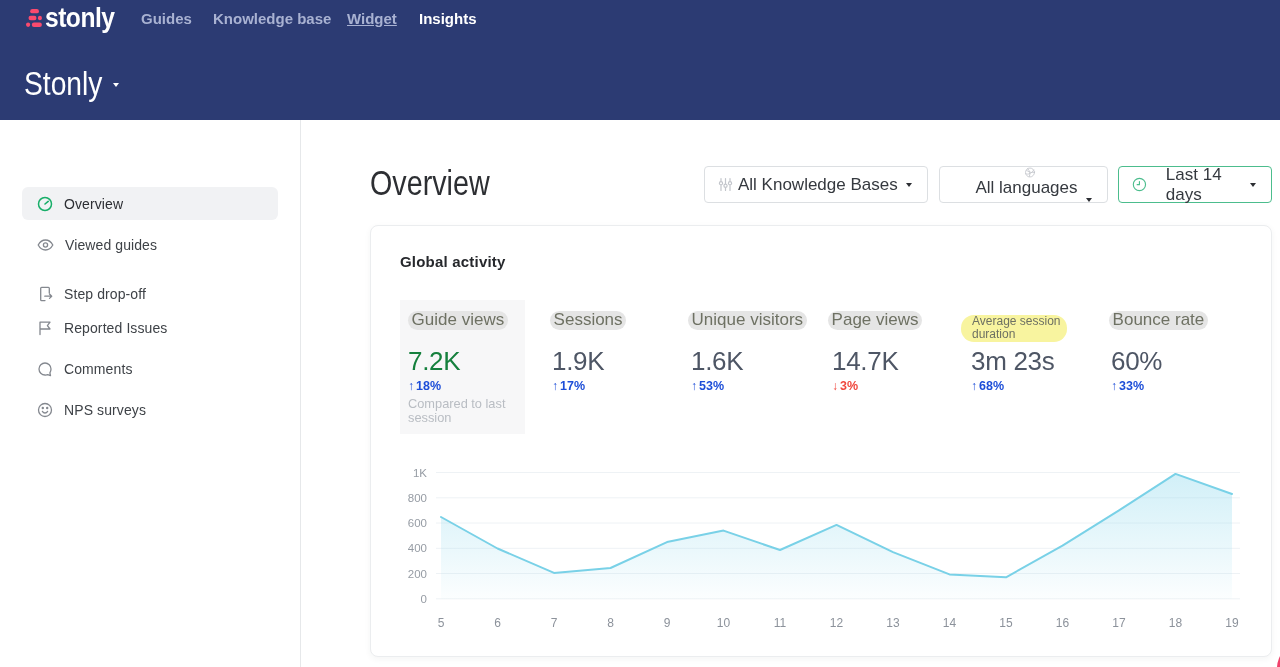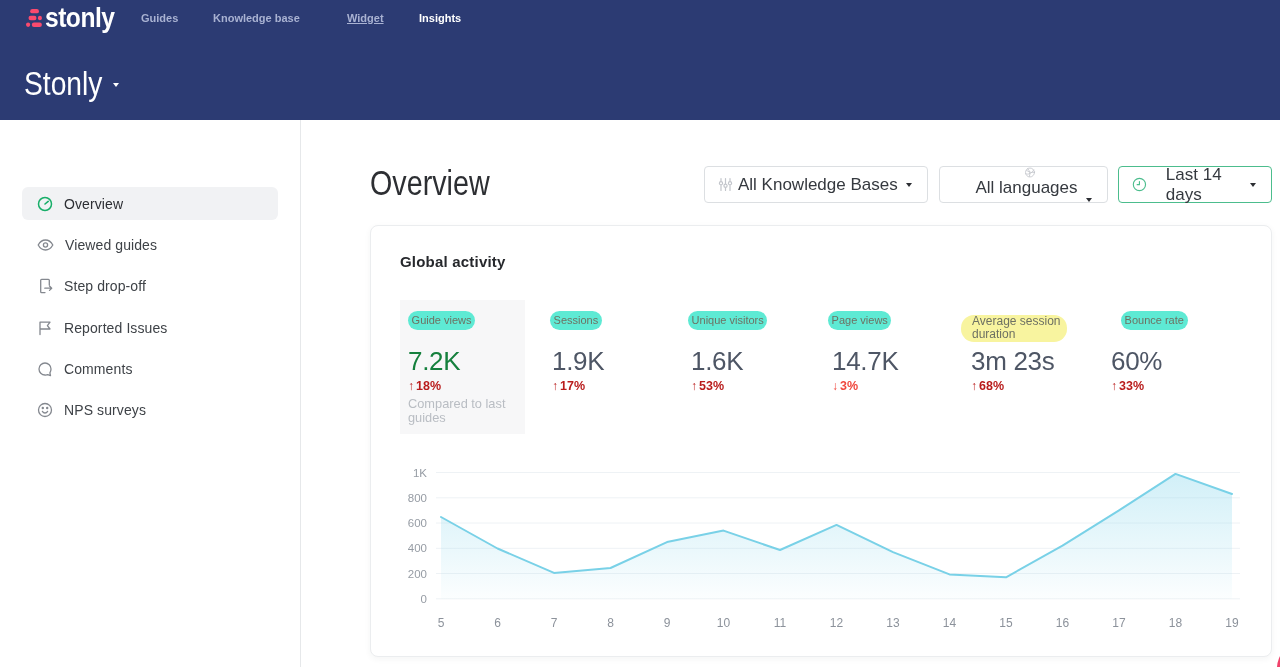--- a/index.html
+++ b/index.html
@@ -3,21 +3,21 @@
 <meta charset="utf-8">
 <style>
 * { margin:0; padding:0; box-sizing:border-box; }
 html,body { width:1280px; height:667px; overflow:hidden; font-family:"Liberation Sans", sans-serif; background:#fff; }
 #page { position:relative; width:1044px; height:667px; }
 
 
 #header { position:absolute; left:0; top:0; width:1280px; height:120px; background:#2c3b73; }
 #logoicon { position:absolute; left:25.5px; top:9.4px; }
 #logoword { position:absolute; left:45px; top:3.5px; color:#fff; font-size:28px; font-weight:700; letter-spacing:-0.6px; line-height:28px; transform:scaleX(0.88); transform-origin:left top; }
-.navitem { position:absolute; top:10.5px; line-height:15px; color:#a9b2d2; font-size:11px; font-weight:700; }
+.navitem { position:absolute; top:10.5px; line-height:15px; color:#a9b2d2; font-size:15px; font-weight:700; }
 .navitem.active { color:#fff; }
 #space-title { position:absolute; left:24px; top:66px; color:#fff; font-size:34px; font-weight:400; line-height:34px; transform:scaleX(0.83); transform-origin:left top; }
 #title-caret { position:absolute; left:112.5px; top:83px; width:0; height:0; border-left:3.8px solid transparent; border-right:3.8px solid transparent; border-top:4.8px solid #fff; }
 
 
 #sidebar { position:absolute; left:0; top:120px; width:301px; height:547px; background:#fff; border-right:1px solid #e6e8ea; }
 #side-label { position:absolute; left:24px; top:36px; font-size:12px; font-weight:700; letter-spacing:0.6px; color:#8d9199;margin-top:46px; }
 .mitem { position:absolute; left:22px; width:256px; height:33px; border-radius:6px; display:flex; align-items:center; }
 .mitem.active { background:#f1f2f4; }
 .mitem svg { margin-left:15px; flex:0 0 auto; display:block; }
@@ -32,25 +32,25 @@
 #fb2 { left:939px; width:169px;flex-direction:column; }
 #fb3 { left:1118px; width:154px; border:1px solid #4cbd8d; }
 
 
 #card { position:absolute; left:370px; top:225px; width:902px; height:432px; background:#fff; border:1px solid #ebedef; border-radius:8px; box-shadow:0 2px 6px rgba(40,50,60,0.05); }
 #card-title { position:absolute; left:400px; top:253px; font-size:15px; font-weight:700; color:#26282c; letter-spacing:0.2px; }
 #cell-bg { position:absolute; left:400px; top:300px; width:125px; height:134px; background:#f7f7f8; }
 
 
 .scell { position:absolute; top:300px; width:140px; }
-.pill { position:absolute; top:10.6px; left:8px; background:#5eead4; border-radius:9.7px; padding:2.7px 3.6px; font-size:11px; line-height:14px; color:#6e7163; white-space:nowrap; }
+.pill { position:absolute; top:10.6px; left:8px; background:#e5e5e5; border-radius:9.7px; padding:2.7px 3.6px; font-size:17px; line-height:14px; color:#6e7163; white-space:nowrap; }
 .pill2 { position:absolute; top:14.6px; left:1px; background:#f8f49f; border-radius:13px; padding:0.5px 0 0.5px 11px; font-size:12px; line-height:13px; color:#6e7163; width:106px; }
 .num { position:absolute; top:48px; left:8px; font-size:26px; line-height:26px; color:#4e5665; letter-spacing:-0.3px; white-space:nowrap; }
 .scell.first .num { color:#15803d; }
-.chg { position:absolute; top:79.5px; left:8px; font-size:12.5px; line-height:13px; font-weight:700; color:#b91c1c; white-space:nowrap; }
+.chg { position:absolute; top:79.5px; left:8px; font-size:12.5px; line-height:13px; font-weight:700; color:#1d4ed8; white-space:nowrap; }
 .chg.down { color:#f0473d; }
 .chg .arr { font-weight:700; margin-right:2px; font-size:12px; }
 .compared { position:absolute; top:96.5px; left:8px; font-size:12.8px; color:#b9bdc3; line-height:14.5px; width:112px; }
 
 
 #chart { position:absolute; left:370px; top:440px; }
 
 
 #launcher { position:absolute; left:1277px; top:643px; width:50px; height:50px; border-radius:50%; background:#f1426b; }
 </style>
@@ -85,21 +85,21 @@
       </svg>
       <span>Overview</span>
     </div>
     <div class="mitem" style="top:108px;">
       <svg width="17" height="16" viewBox="0 0 17 16" fill="none" stroke="#84888f" stroke-width="1.3" stroke-linecap="round">
         <path d="M1.2 8 C3 4.7 5.6 3 8.5 3 C11.4 3 14 4.7 15.8 8 C14 11.3 11.4 13 8.5 13 C5.6 13 3 11.3 1.2 8 Z"></path>
         <circle cx="8.5" cy="8" r="2.1"></circle>
       </svg>
       <span>Viewed guides</span>
     </div>
-    <div class="mitem" style="top:149px;">
+    <div class="mitem" style="top:149px;align-items:flex-end;">
       <svg width="16" height="16" viewBox="0 0 16 16" fill="none" stroke="#84888f" stroke-width="1.3" stroke-linecap="round" stroke-linejoin="round">
         <path d="M12.3 7 V2.3 a0.9 0.9 0 0 0 -0.9 -0.9 H4.6 a0.9 0.9 0 0 0 -0.9 0.9 v11.4 a0.9 0.9 0 0 0 0.9 0.9 h3.4"></path>
         <path d="M7.8 10.2 h6.8 M12.5 8 l2.2 2.2 l-2.2 2.2"></path>
       </svg>
       <span>Step drop-off</span>
     </div>
     <div class="mitem" style="top:191px;">
       <svg width="16" height="16" viewBox="0 0 16 16" fill="none" stroke="#84888f" stroke-width="1.3" stroke-linecap="round" stroke-linejoin="round">
         <path d="M3 14.5 V2.2 h10 l-2.6 3.4 l2.6 3.4 H3"></path>
       </svg>
@@ -151,21 +151,21 @@
   </div>
 
   <div id="card"></div>
   <div id="card-title">Global activity</div>
   <div id="cell-bg"></div>
 
   <div class="scell first" style="left:400px;">
     <span class="pill">Guide views</span>
     <div class="num">7.2K</div>
     <div class="chg"><span class="arr">↑</span>18%</div>
-    <div class="compared">Compared to last guides</div>
+    <div class="compared">Compared to last session</div>
   </div>
   <div class="scell" style="left:540px;">
     <span class="pill" style="left:10px;">Sessions</span>
     <div class="num" style="left:12px;">1.9K</div>
     <div class="chg" style="left:12px;"><span class="arr">↑</span>17%</div>
   </div>
   <div class="scell" style="left:680px;">
     <span class="pill">Unique visitors</span>
     <div class="num" style="left:11px;">1.6K</div>
     <div class="chg" style="left:11px;"><span class="arr">↑</span>53%</div>
@@ -174,21 +174,21 @@
     <span class="pill">Page views</span>
     <div class="num" style="left:12px;">14.7K</div>
     <div class="chg down" style="left:12px;"><span class="arr">↓</span>3%</div>
   </div>
   <div class="scell" style="left:960px;">
     <span class="pill2">Average session duration</span>
     <div class="num" style="left:11px;">3m 23s</div>
     <div class="chg" style="left:11px;"><span class="arr">↑</span>68%</div>
   </div>
   <div class="scell" style="left:1100px;">
-    <span class="pill" style="left:9px;margin-left:12px;">Bounce rate</span>
+    <span class="pill" style="left:9px;">Bounce rate</span>
     <div class="num" style="left:11px;">60%</div>
     <div class="chg" style="left:11px;"><span class="arr">↑</span>33%</div>
   </div>
 
   <svg id="chart" width="902" height="200" viewBox="370 440 902 200">
     <defs>
       <linearGradient id="areag" x1="0" y1="0" x2="0" y2="1">
         <stop offset="0" stop-color="#93daee" stop-opacity="0.42"></stop>
         <stop offset="1" stop-color="#8ed8ec" stop-opacity="0.03"></stop>
       </linearGradient>

